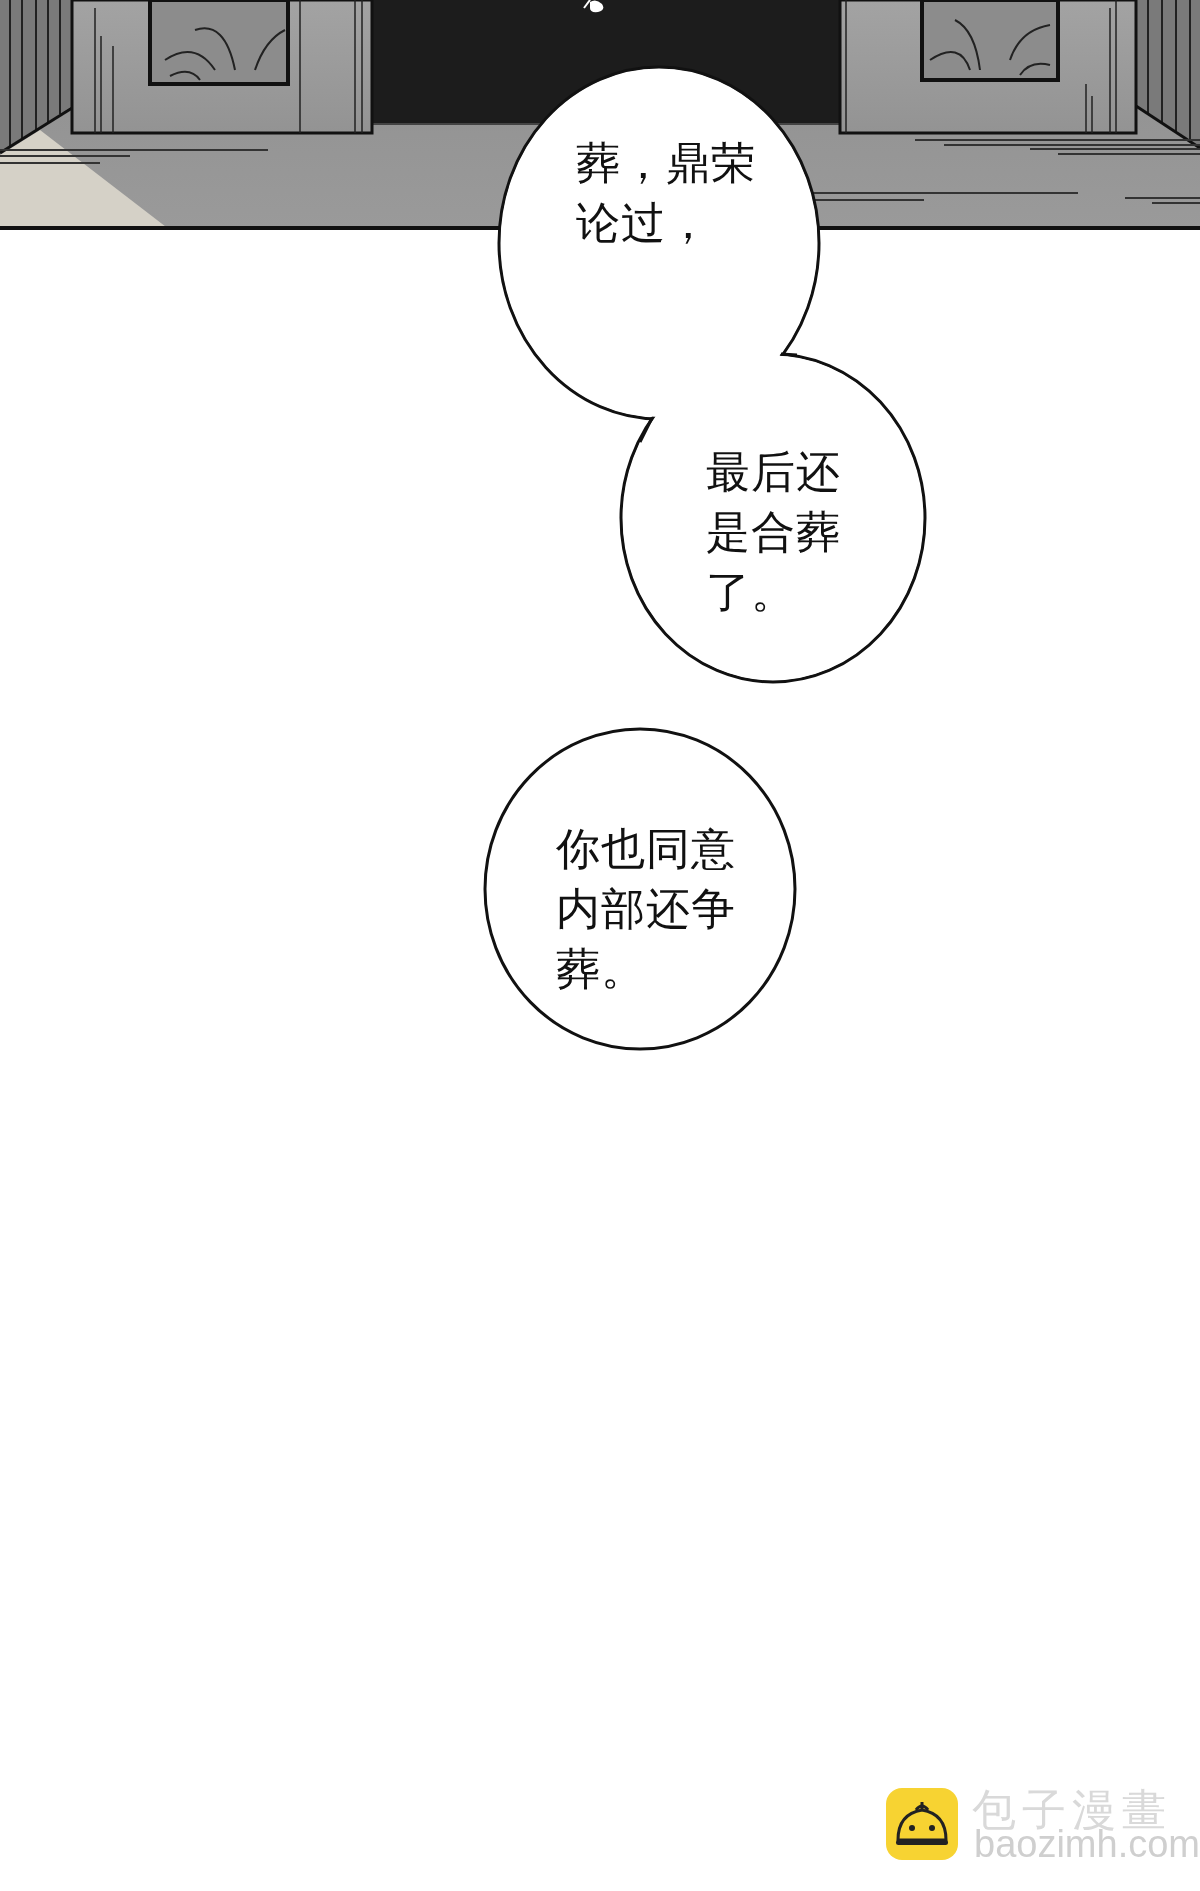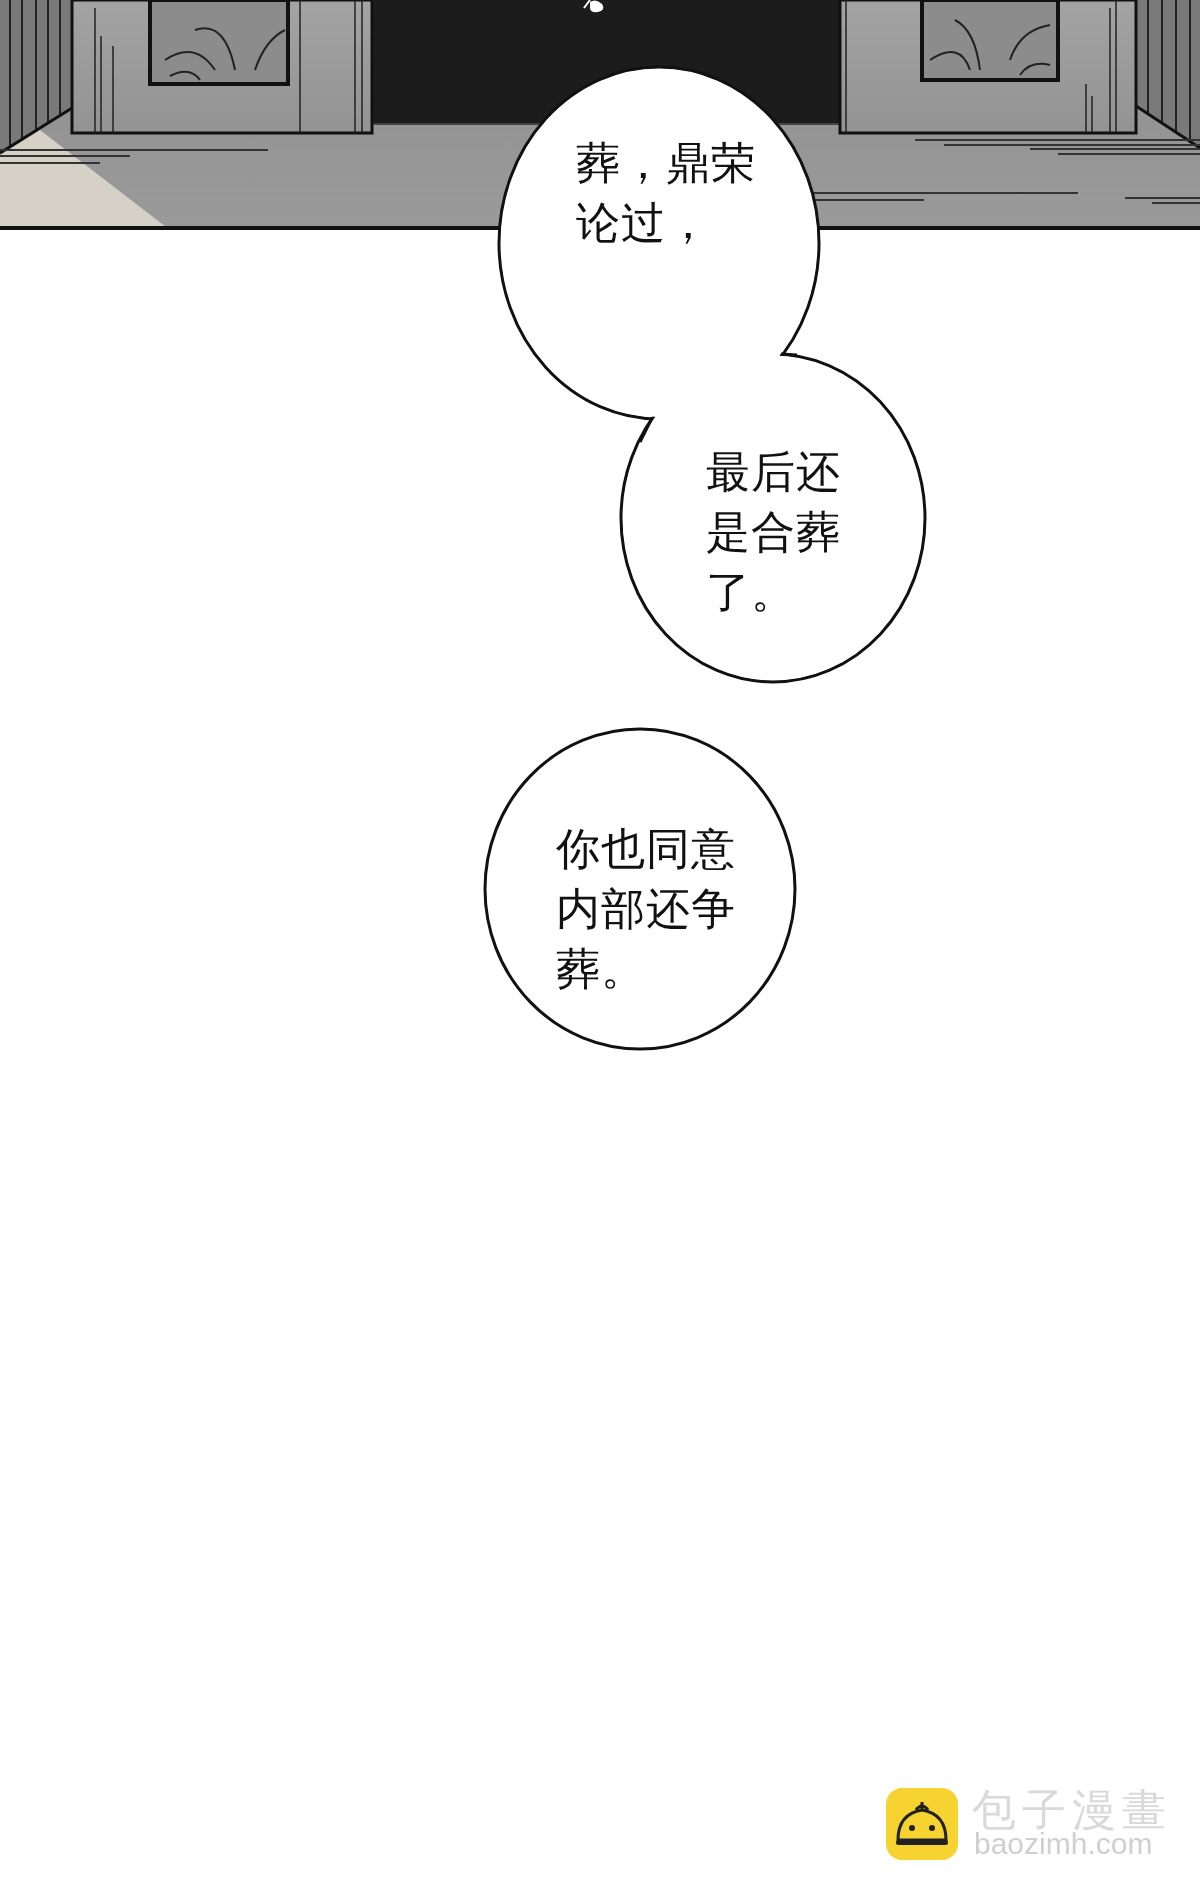--- a/index.html
+++ b/index.html
@@ -8,21 +8,21 @@
   .panel { position: absolute; left: 0; top: 0; width: 1200px; height: 230px; overflow: hidden; }
   .art { position: absolute; left: 0; top: 0; }
   .bubbles { position: absolute; left: 0; top: 0; }
   .bubble-text { position: absolute; color: #111; font-size: 44px; line-height: 60px;
                  font-weight: 500; letter-spacing: 1px; white-space: nowrap; }
   .bubble-text div { height: 60px; }
   .watermark { position: absolute; left: 886px; top: 1784px; height: 76px; display: flex; align-items: flex-end; }
   .wm-logo { width: 72px; height: 72px; border-radius: 16px; background: #f7d332; position: relative; }
   .wm-text { margin-left: 12px; position: relative; width: 220px; height: 76px; }
   .wm-title { position: absolute; left: 2px; top: 2px; font-size: 44px; color: #d9d9d9; letter-spacing: 6px; line-height: 48px; }
-  .wm-url { position: absolute; left: 4px; top: 44px; font-size: 30px; color: #cfcfcf; line-height: 32px;
+  .wm-url { position: absolute; left: 4px; top: 44px; font-size: 38px; color: #cfcfcf; line-height: 32px;
             font-family: "Liberation Sans", sans-serif; }
 </style>
 </head>
 <body>
 
 <div class="panel">
   <svg class="art" width="1200" height="230" viewBox="0 0 1200 230">
     <defs>
       <linearGradient id="floorGrad" x1="0" y1="0" x2="0" y2="1">
         <stop offset="0" stop-color="#8e8e8e"></stop>

